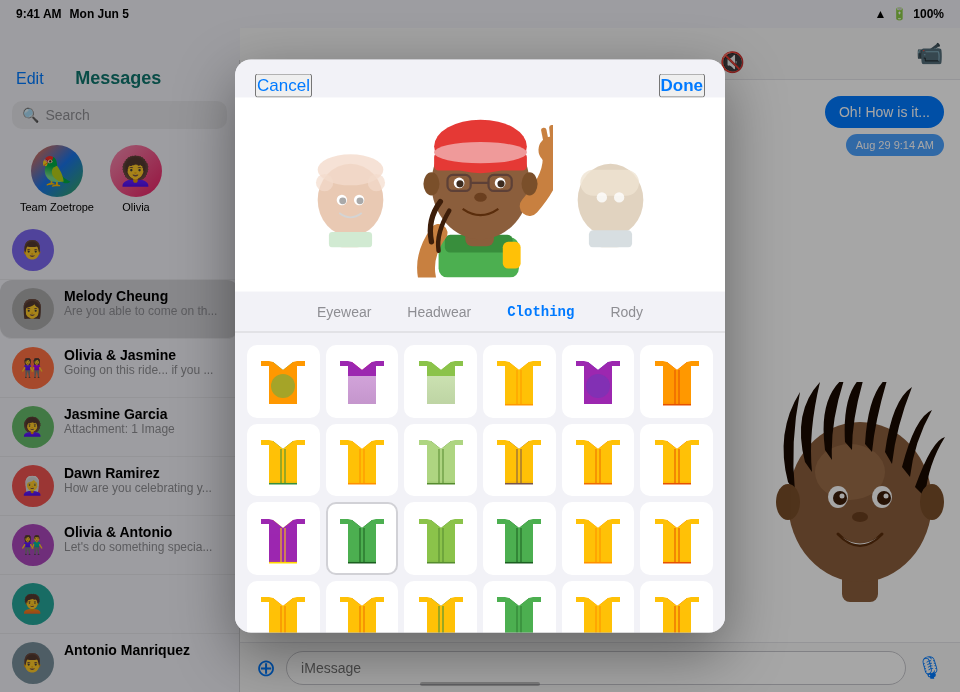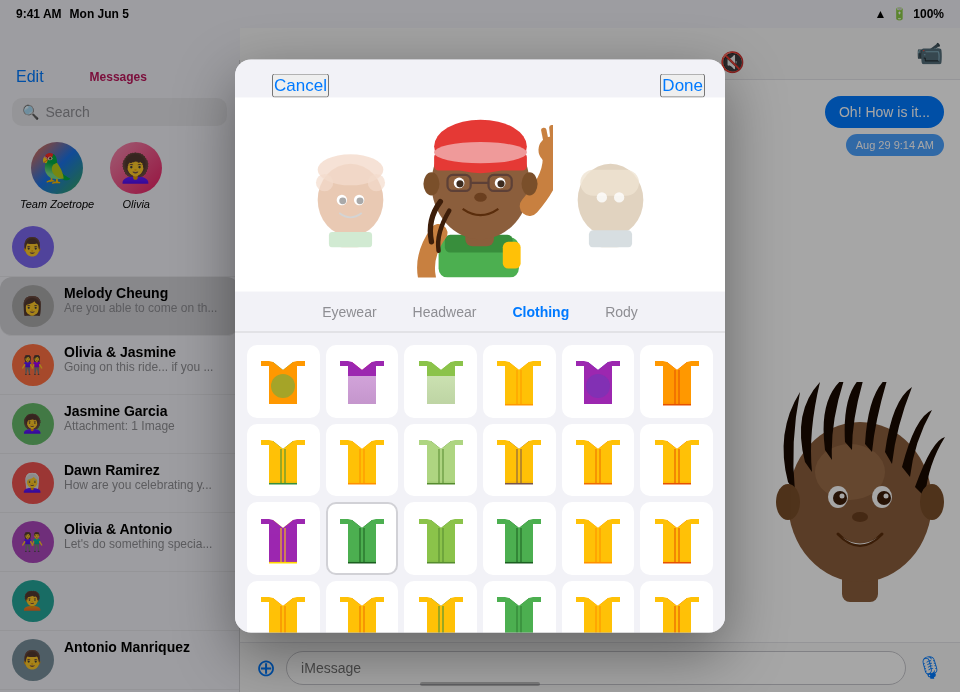--- a/index.html
+++ b/index.html
@@ -57,23 +57,23 @@
       padding: 8px 16px;
       display: flex;
       align-items: center;
       justify-content: space-between;
     }
     .messages-header .edit-btn {
       color: #007aff;
       font-size: 16px;
     }
     .messages-header .title {
-      font-size: 12px;
+      font-size: 18px;
       font-weight: 600;
-      color: #be185d;
+      color: #0f766e;
     }
     .messages-search {
       margin: 4px 12px 8px;
       background: #e5e5ea;
       border-radius: 10px;
       padding: 6px 10px;
       display: flex;
       align-items: center;
       gap: 6px;
       color: #8e8e93;
@@ -95,21 +95,20 @@
     .pinned-avatar {
       width: 52px;
       height: 52px;
       border-radius: 50%;
       overflow: hidden;
       position: relative;
     }
     .pinned-name {
       font-size: 11px;
       color: #000;
-      font-style: italic;
     }
 
     
     .conversation-list { overflow: hidden; }
     .conv-item {
       display: flex;
       align-items: flex-start;
       padding: 8px 12px;
       gap: 10px;
       border-bottom: 1px solid #e5e5ea;
@@ -219,26 +218,25 @@
     .modal-header {
       display: flex;
       align-items: center;
       justify-content: space-between;
       padding: 14px 20px 0;
       background: #f2f2f7;
     }
     .modal-cancel-btn {
       color: #007aff;
       font-size: 17px;
-      margin-left: 17px;
     }
     .modal-done-btn {
       color: #007aff;
       font-size: 17px;
-      font-weight: 400;
+      font-weight: 700;
     }
 
     
     .memoji-preview-area {
       background: #fff;
       display: flex;
       align-items: center;
       justify-content: center;
       gap: 10px;
       padding: 20px 0 14px;
@@ -272,20 +270,21 @@
     .cat-tab {
       padding: 6px 18px;
       font-size: 14px;
       color: #8e8e93;
       cursor: pointer;
       border-radius: 8px;
     }
     .cat-tab.active {
       color: #007aff;
       font-weight: 600;
+      font-family: Liberation Mono, monospace;
     }
 
     
     .clothing-grid-container {
       background: #f2f2f7;
       padding: 12px 12px 8px;
       overflow-y: auto;
       max-height: 300px;
     }
     .clothing-grid {

